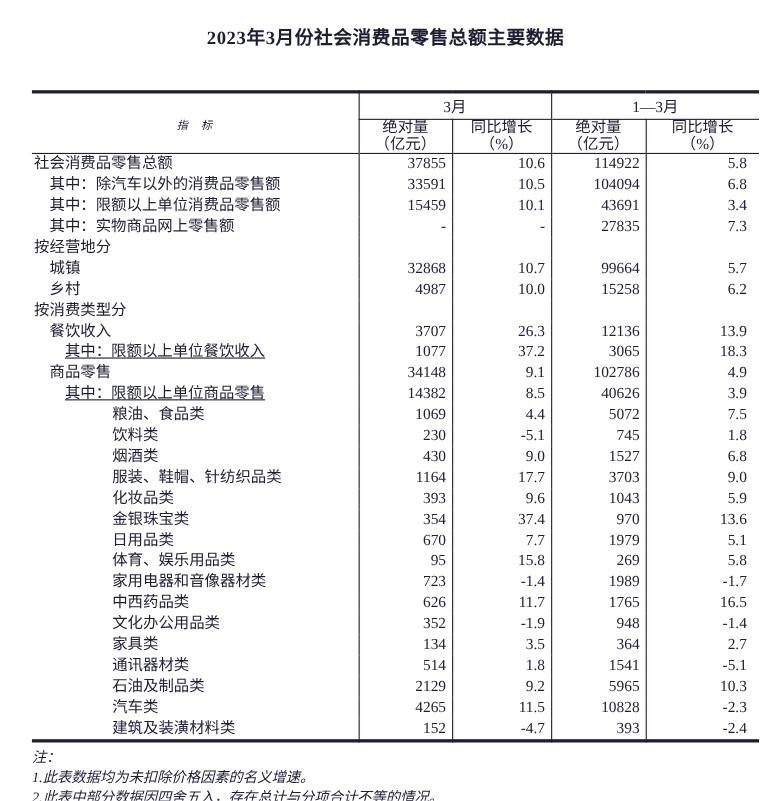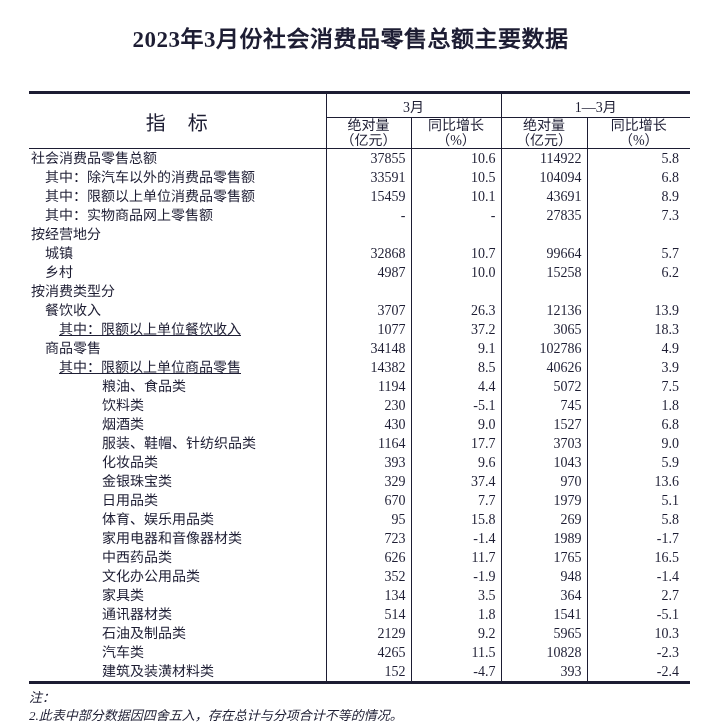--- a/index.html
+++ b/index.html
@@ -9,21 +9,21 @@
   }
   html,body{margin:0;padding:0;background:var(--bg);}
   body{
     width:701px;height:728px;overflow:hidden;
     font-family:"Liberation Serif","DejaVu Serif",serif;
     color:var(--ink);
   }
   .page-title{
     margin:20px 0 0 0;
     text-align:center;
-    font-size:23px;
+    font-size:17px;
     font-weight:bold;
     letter-spacing:.5px;
     color:var(--ink);
   }
   table.stat-table{
     border-collapse:collapse;
     table-layout:fixed;
     margin:37px 0 0 29px;
     width:661px;
     border-top:3px solid var(--line);
@@ -38,22 +38,23 @@
   col.c-q-yoy{width:103px;}
 
   thead th{
     font-weight:normal;
     text-align:center;
     padding:0;
     vertical-align:middle;
   }
   th.indicator{
     border-bottom:1.5px solid var(--line);
-    font-size:20px;
+    font-size:10px;
     letter-spacing:1px;
+    font-style:italic;
   }
   tr.period-row th{height:23px;}
   th.period{
     border-left:1.5px solid var(--line);
     border-bottom:1.5px solid var(--line);
   }
   tr.sub-row th{
     height:30px;
     border-left:1.5px solid var(--line);
     border-bottom:1.5px solid var(--line);
@@ -142,21 +143,21 @@
     <td class="num">10.5</td>
     <td class="num">104094</td>
     <td class="num last">6.8</td>
   </tr>
 
   <tr>
     <td class="label indent-1">其中：限额以上单位消费品零售额</td>
     <td class="num">15459</td>
     <td class="num">10.1</td>
     <td class="num">43691</td>
-    <td class="num last">8.9</td>
+    <td class="num last">3.4</td>
   </tr>
 
   <tr>
     <td class="label indent-1">其中：实物商品网上零售额</td>
     <td class="num">-</td>
     <td class="num">-</td>
     <td class="num">27835</td>
     <td class="num last">7.3</td>
   </tr>
 
@@ -219,21 +220,21 @@
   <tr>
     <td class="label indent-2">其中：限额以上单位商品零售</td>
     <td class="num">14382</td>
     <td class="num">8.5</td>
     <td class="num">40626</td>
     <td class="num last">3.9</td>
   </tr>
 
   <tr>
     <td class="label indent-3">粮油、食品类</td>
-    <td class="num">1194</td>
+    <td class="num">1069</td>
     <td class="num">4.4</td>
     <td class="num">5072</td>
     <td class="num last">7.5</td>
   </tr>
 
   <tr>
     <td class="label indent-3">饮料类</td>
     <td class="num">230</td>
     <td class="num">-5.1</td>
     <td class="num">745</td>
@@ -259,21 +260,21 @@
   <tr>
     <td class="label indent-3">化妆品类</td>
     <td class="num">393</td>
     <td class="num">9.6</td>
     <td class="num">1043</td>
     <td class="num last">5.9</td>
   </tr>
 
   <tr>
     <td class="label indent-3">金银珠宝类</td>
-    <td class="num">329</td>
+    <td class="num">354</td>
     <td class="num">37.4</td>
     <td class="num">970</td>
     <td class="num last">13.6</td>
   </tr>
 
   <tr>
     <td class="label indent-3">日用品类</td>
     <td class="num">670</td>
     <td class="num">7.7</td>
     <td class="num">1979</td>
@@ -349,14 +350,15 @@
     <td class="num">152</td>
     <td class="num">-4.7</td>
     <td class="num">393</td>
     <td class="num last">-2.4</td>
   </tr>
 </tbody>
 </table>
 
 <div class="notes">
   <div>注：</div>
+  <div>1.此表数据均为未扣除价格因素的名义增速。</div>
   <div>2.此表中部分数据因四舍五入，存在总计与分项合计不等的情况。</div>
 </div>
 
 </body></html>

